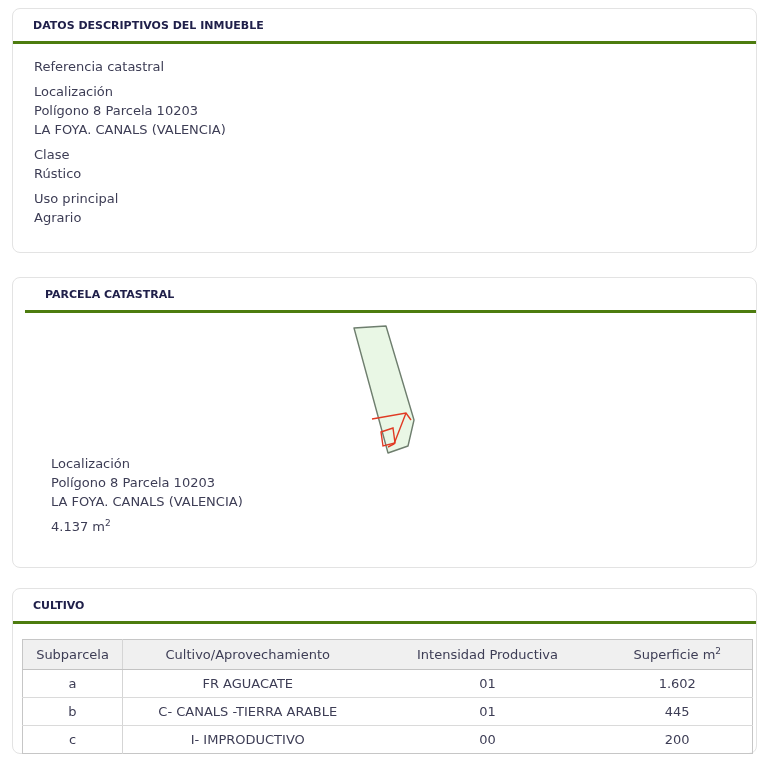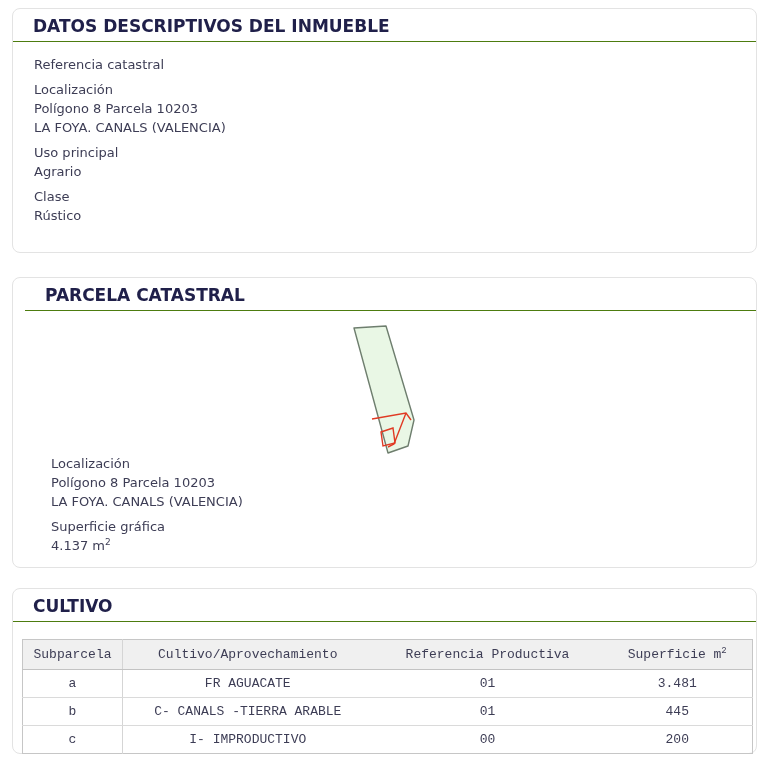--- a/index.html
+++ b/index.html
@@ -10,33 +10,33 @@
   }
   .box{
     position:absolute;left:12px;width:745px;box-sizing:border-box;
     background:#ffffff;border:1px solid #e3e3e3;border-radius:8px;
   }
   .box1{top:8px;height:245px;}
   .box2{top:277px;height:291px;padding-left:12px;}
   .box3{top:588px;height:166px;}
   .section-title{
     height:32px;line-height:34px;padding:0 20px;
-    font-weight:bold;font-size:17px;color:#20204a;
-    border-bottom:1px solid #4d7c0f;white-space:nowrap;overflow:hidden;
+    font-weight:bold;font-size:11px;color:#20204a;
+    border-bottom:3px solid #4d7c0f;white-space:nowrap;overflow:hidden;
   }
   .fields{padding:13px 20px 0 21px;}
   .field{margin-bottom:6px;}
   .f-label,.f-line{line-height:19px;white-space:nowrap;}
   sup{font-size:9px;line-height:0;}
   .parcel-svg{position:absolute;left:318px;top:38px;}
   .parcel-fields{position:absolute;left:0;top:176px;padding:0 20px 0 38px;}
   table.cultivo{
     position:absolute;left:9px;top:50px;width:730px;
     border-collapse:collapse;table-layout:fixed;
-    font-size:13px;color:#3d3d55;border:1px solid #c6c6c6;font-family:Liberation Mono, monospace;
+    font-size:13px;color:#3d3d55;border:1px solid #c6c6c6;
   }
   table.cultivo th,table.cultivo td{
     text-align:center;font-weight:normal;padding:0;
     border-bottom:1px solid #dadada;overflow:hidden;white-space:nowrap;
   }
   table.cultivo thead th{height:29px;background:#f0f0f0;border-bottom:1px solid #c3c3c3;}
   table.cultivo tbody td{height:27px;}
   table.cultivo th:first-child,table.cultivo td:first-child{border-right:1px solid #d5d5d5;}
   table.cultivo tbody tr:last-child td{border-bottom:none;}
 </style>
@@ -48,26 +48,26 @@
   <div class="fields">
       <div class="field">
         <div class="f-label">Referencia catastral</div>
       </div>
       <div class="field">
         <div class="f-label">Localización</div>
         <div class="f-line">Polígono 8 Parcela 10203</div>
         <div class="f-line">LA FOYA. CANALS (VALENCIA)</div>
       </div>
       <div class="field">
+        <div class="f-label">Clase</div>
+        <div class="f-line">Rústico</div>
+      </div>
+      <div class="field">
         <div class="f-label">Uso principal</div>
         <div class="f-line">Agrario</div>
-      </div>
-      <div class="field">
-        <div class="f-label">Clase</div>
-        <div class="f-line">Rústico</div>
       </div>
     </div>
 </div>
 
 <div class="box box2">
   <div class="section-title">PARCELA CATASTRAL</div>
 
   <svg class="parcel-svg" width="120" height="150" viewBox="0 0 120 150">
     <polygon points="23,12 55,10 83,104 77,130 57,137" fill="#e9f7e5" stroke="#6e7e6e" stroke-width="1.4" stroke-linejoin="round"></polygon>
     <path d="M41,103 L75,97 L80,104" fill="none" stroke="#e03a23" stroke-width="1.4"></path>
@@ -75,50 +75,49 @@
     <path d="M50,116 L62,112 L64,127 L52,130 Z" fill="none" stroke="#e03a23" stroke-width="1.4"></path>
   </svg>
 
   <div class="fields parcel-fields">
       <div class="field">
         <div class="f-label">Localización</div>
         <div class="f-line">Polígono 8 Parcela 10203</div>
         <div class="f-line">LA FOYA. CANALS (VALENCIA)</div>
       </div>
       <div class="field">
-        <div class="f-label">Superficie gráfica</div>
         <div class="f-line">4.137 m<sup>2</sup></div>
       </div>
     </div>
 </div>
 
 <div class="box box3">
   <div class="section-title">CULTIVO</div>
 
   <table class="cultivo">
     <colgroup>
       <col style="width:100px">
         <col style="width:250px">
         <col style="width:230px">
         <col style="width:150px">
     </colgroup>
   <thead>
         <tr>
           <th>Subparcela</th>
           <th>Cultivo/Aprovechamiento</th>
-          <th>Referencia Productiva</th>
+          <th>Intensidad Productiva</th>
           <th>Superficie m<sup>2</sup></th>
         </tr>
       </thead>
       <tbody>
         <tr>
           <td>a</td>
           <td>FR AGUACATE</td>
           <td>01</td>
-          <td>3.481</td>
+          <td>1.602</td>
         </tr>
         <tr>
           <td>b</td>
           <td>C- CANALS -TIERRA ARABLE</td>
           <td>01</td>
           <td>445</td>
         </tr>
         <tr>
           <td>c</td>
           <td>I- IMPRODUCTIVO</td>

